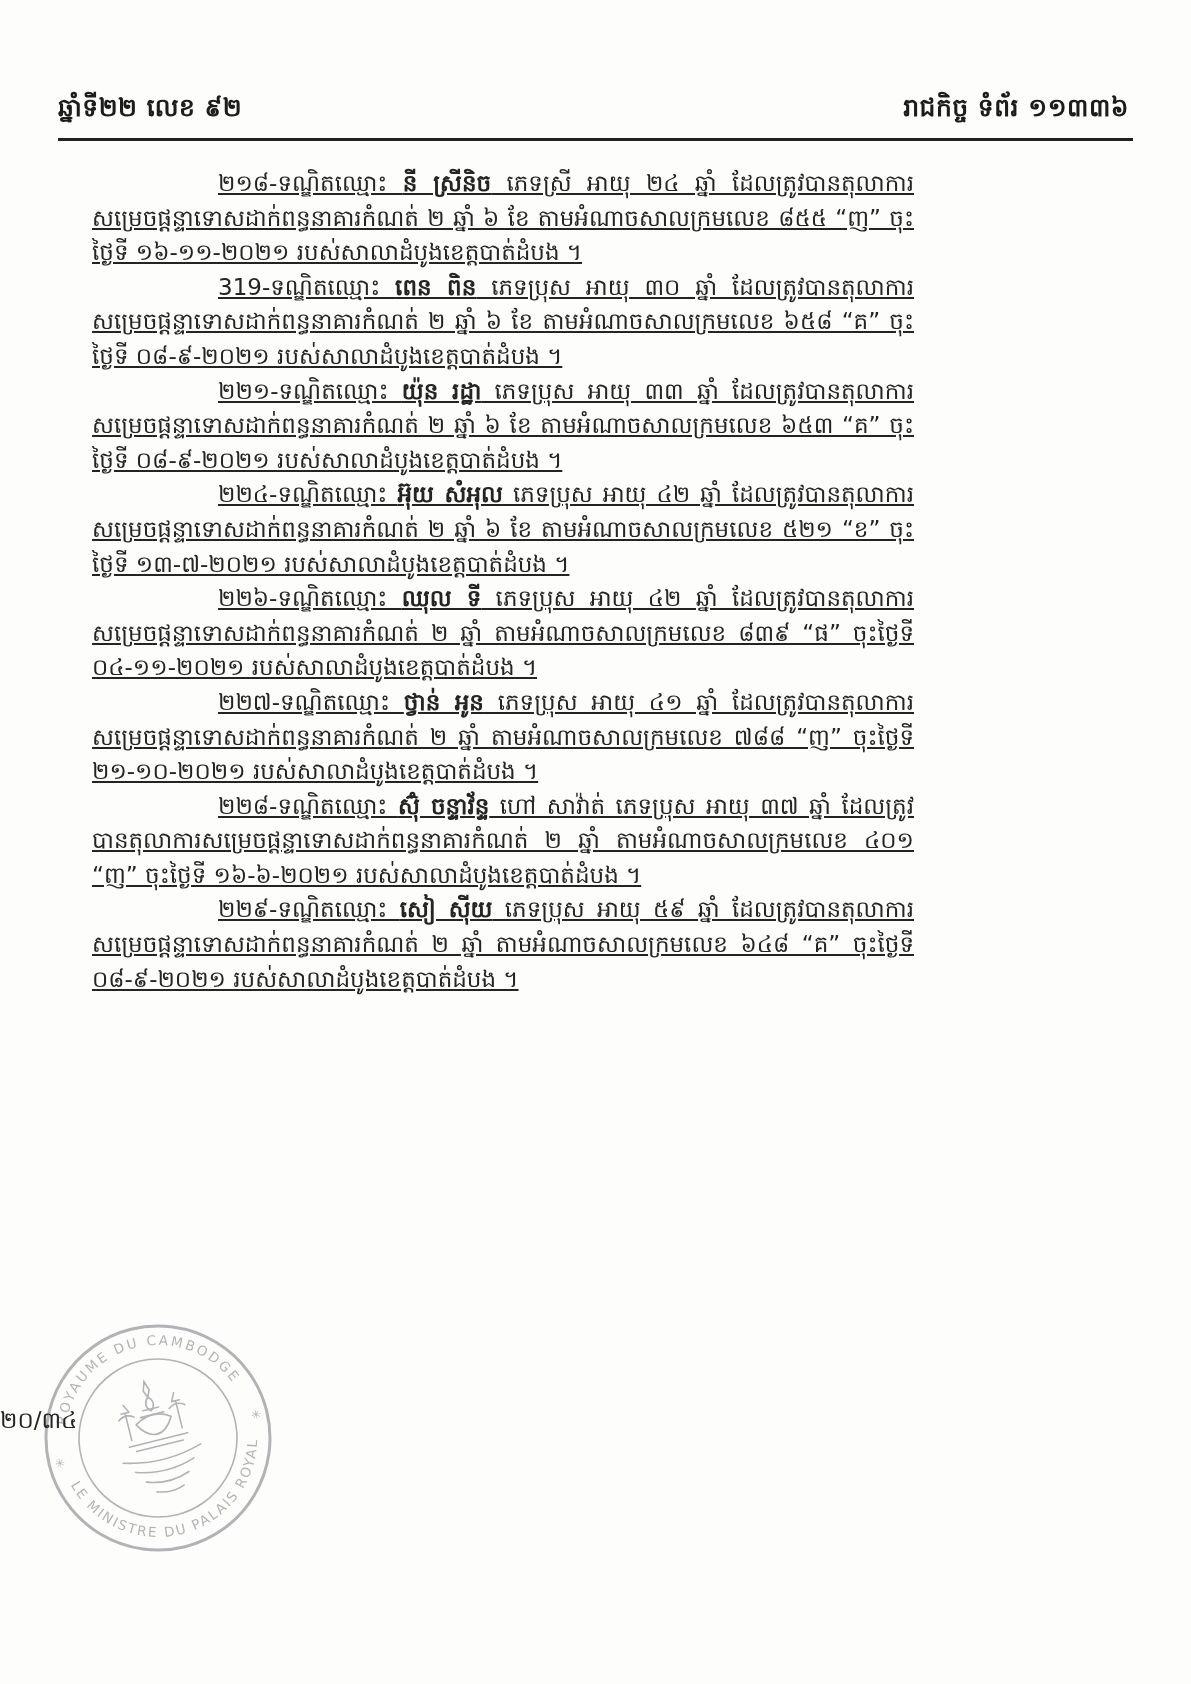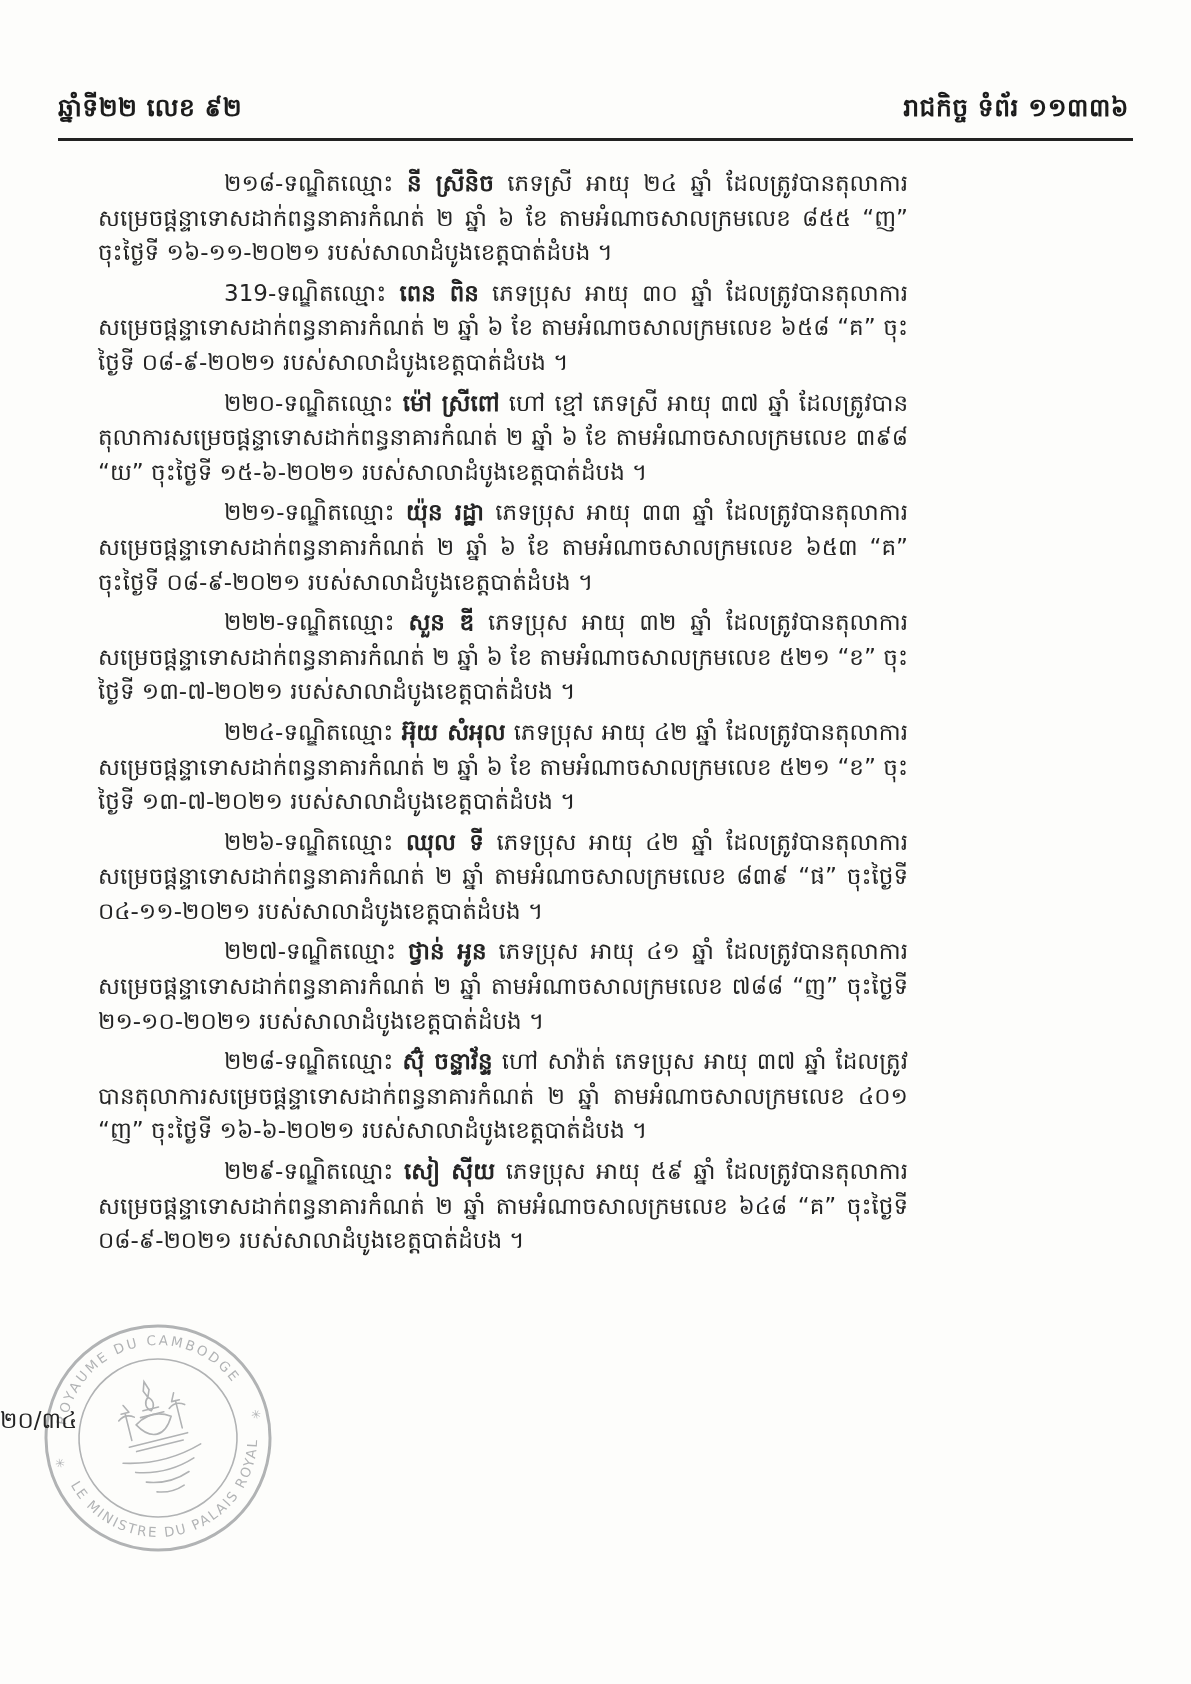--- a/index.html
+++ b/index.html
@@ -18,21 +18,21 @@
     font-size:25px;font-weight:bold;color:#1c1c1c;
     letter-spacing:.5px;
   }
   .rule{margin:10px 58px 0 58px;border-top:3px solid #222;height:0;}
   .doc-body{
     position:relative;z-index:2;
     margin:25px 0 0 92px;width:822px;
     font-size:23px;line-height:34.6px;
     text-align:justify;
   }
-  p.entry{margin:6px;padding:0;text-indent:126px;}
+  p.entry{margin:0;padding:0;text-indent:126px;text-decoration:underline;}
   .name{font-weight:bold;}
   .pageno{
     position:absolute;z-index:2;
     left:0;top:1406px;width:100%;
     font-size:23px;color:#242424;
   }
   .stamp{
     position:absolute;z-index:1;
     left:38px;top:1318px;width:240px;height:240px;
     transform:rotate(-14deg);
@@ -47,23 +47,21 @@
 
   <div class="hdr">
     <span>ឆ្នាំទី២២ លេខ ៩២</span>
     <span>រាជកិច្ច ទំព័រ ១១៣៣៦</span>
   </div>
   <div class="rule"></div>
 
   <div class="doc-body">
     <p class="entry"><span>២១៨-ទណ្ឌិតឈ្មោះ </span><span class="name">នី ស្រីនិច</span><span> ភេទស្រី អាយុ ២៤ ឆ្នាំ ដែលត្រូវបានតុលាការសម្រេចផ្តន្ទាទោសដាក់ពន្ធនាគារកំណត់ ២ ឆ្នាំ ៦ ខែ តាមអំណាចសាលក្រមលេខ ៨៥៥ “ញ” ចុះថ្ងៃទី ១៦-១១-២០២១ របស់សាលាដំបូងខេត្តបាត់ដំបង ។</span></p>
     <p class="entry"><span>319-ទណ្ឌិតឈ្មោះ </span><span class="name">ពេន ពិន</span><span> ភេទប្រុស អាយុ ៣០ ឆ្នាំ ដែលត្រូវបានតុលាការសម្រេចផ្តន្ទាទោសដាក់ពន្ធនាគារកំណត់ ២ ឆ្នាំ ៦ ខែ តាមអំណាចសាលក្រមលេខ ៦៥៨ “គ” ចុះថ្ងៃទី ០៨-៩-២០២១ របស់សាលាដំបូងខេត្តបាត់ដំបង ។</span></p>
-    <p class="entry"><span>២២០-ទណ្ឌិតឈ្មោះ </span><span class="name">ម៉ៅ ស្រីពៅ</span><span> ហៅ ខ្មៅ ភេទស្រី អាយុ ៣៧ ឆ្នាំ ដែលត្រូវបានតុលាការសម្រេចផ្តន្ទាទោសដាក់ពន្ធនាគារកំណត់ ២ ឆ្នាំ ៦ ខែ តាមអំណាចសាលក្រមលេខ ៣៩៨ “យ” ចុះថ្ងៃទី ១៥-៦-២០២១ របស់សាលាដំបូងខេត្តបាត់ដំបង ។</span></p>
     <p class="entry"><span>២២១-ទណ្ឌិតឈ្មោះ </span><span class="name">យ៉ុន រដ្ឋា</span><span> ភេទប្រុស អាយុ ៣៣ ឆ្នាំ ដែលត្រូវបានតុលាការសម្រេចផ្តន្ទាទោសដាក់ពន្ធនាគារកំណត់ ២ ឆ្នាំ ៦ ខែ តាមអំណាចសាលក្រមលេខ ៦៥៣ “គ” ចុះថ្ងៃទី ០៨-៩-២០២១ របស់សាលាដំបូងខេត្តបាត់ដំបង ។</span></p>
-    <p class="entry"><span>២២២-ទណ្ឌិតឈ្មោះ </span><span class="name">សួន ឌី</span><span> ភេទប្រុស អាយុ ៣២ ឆ្នាំ ដែលត្រូវបានតុលាការសម្រេចផ្តន្ទាទោសដាក់ពន្ធនាគារកំណត់ ២ ឆ្នាំ ៦ ខែ តាមអំណាចសាលក្រមលេខ ៥២១ “ខ” ចុះថ្ងៃទី ១៣-៧-២០២១ របស់សាលាដំបូងខេត្តបាត់ដំបង ។</span></p>
     <p class="entry"><span>២២៤-ទណ្ឌិតឈ្មោះ </span><span class="name">អ៊ុយ សំអុល</span><span> ភេទប្រុស អាយុ ៤២ ឆ្នាំ ដែលត្រូវបានតុលាការសម្រេចផ្តន្ទាទោសដាក់ពន្ធនាគារកំណត់ ២ ឆ្នាំ ៦ ខែ តាមអំណាចសាលក្រមលេខ ៥២១ “ខ” ចុះថ្ងៃទី ១៣-៧-២០២១ របស់សាលាដំបូងខេត្តបាត់ដំបង ។</span></p>
     <p class="entry"><span>២២៦-ទណ្ឌិតឈ្មោះ </span><span class="name">ឈុល ទី</span><span> ភេទប្រុស អាយុ ៤២ ឆ្នាំ ដែលត្រូវបានតុលាការសម្រេចផ្តន្ទាទោសដាក់ពន្ធនាគារកំណត់ ២ ឆ្នាំ តាមអំណាចសាលក្រមលេខ ៨៣៩ “ផ” ចុះថ្ងៃទី ០៤-១១-២០២១ របស់សាលាដំបូងខេត្តបាត់ដំបង ។</span></p>
     <p class="entry"><span>២២៧-ទណ្ឌិតឈ្មោះ </span><span class="name">ថ្វាន់ អូន</span><span> ភេទប្រុស អាយុ ៤១ ឆ្នាំ ដែលត្រូវបានតុលាការសម្រេចផ្តន្ទាទោសដាក់ពន្ធនាគារកំណត់ ២ ឆ្នាំ តាមអំណាចសាលក្រមលេខ ៧៨៨ “ញ” ចុះថ្ងៃទី ២១-១០-២០២១ របស់សាលាដំបូងខេត្តបាត់ដំបង ។</span></p>
     <p class="entry"><span>២២៨-ទណ្ឌិតឈ្មោះ </span><span class="name">ស៊ុំ ចន្ទាវ័ន្ទ</span><span> ហៅ សាវ៉ាត់ ភេទប្រុស អាយុ ៣៧ ឆ្នាំ ដែលត្រូវបានតុលាការសម្រេចផ្តន្ទាទោសដាក់ពន្ធនាគារកំណត់ ២ ឆ្នាំ តាមអំណាចសាលក្រមលេខ ៤០១ “ញ” ចុះថ្ងៃទី ១៦-៦-២០២១ របស់សាលាដំបូងខេត្តបាត់ដំបង ។</span></p>
     <p class="entry"><span>២២៩-ទណ្ឌិតឈ្មោះ </span><span class="name">សៀ ស៊ីយ</span><span> ភេទប្រុស អាយុ ៥៩ ឆ្នាំ ដែលត្រូវបានតុលាការសម្រេចផ្តន្ទាទោសដាក់ពន្ធនាគារកំណត់ ២ ឆ្នាំ តាមអំណាចសាលក្រមលេខ ៦៤៨ “គ” ចុះថ្ងៃទី ០៨-៩-២០២១ របស់សាលាដំបូងខេត្តបាត់ដំបង ។</span></p>
   </div>
 
   <div class="pageno">២០/៣៤</div>
 
   <div class="stamp">

